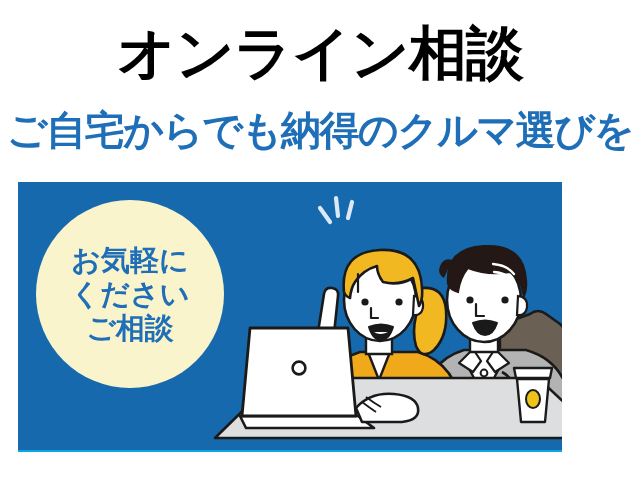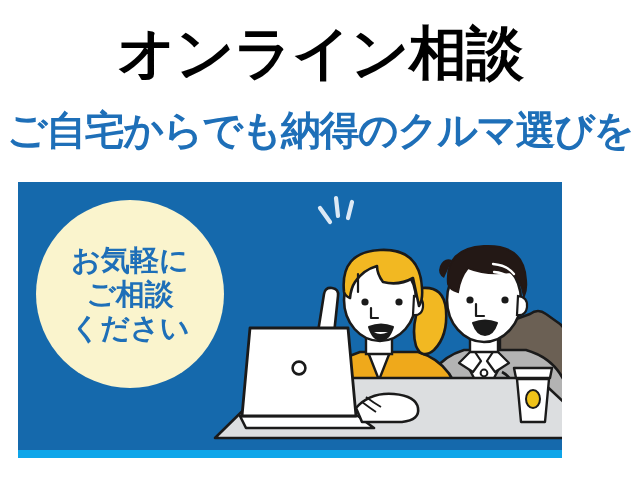--- a/index.html
+++ b/index.html
@@ -31,21 +31,21 @@
     font-weight:600;
     letter-spacing:-1.5px;
     color:#1E6FB8;
     white-space:nowrap;
   }
   
   .panel{
     position:absolute;left:18px;top:182px;
     width:544px;height:268px;
     background:#1569AC;
-    border-bottom:8px solid #0ea5e9;
+    border-bottom:2px solid #0ea5e9;
     overflow:hidden;
   }
   
   .badge{
     position:absolute;left:18px;top:18px;
     width:188px;height:188px;border-radius:50%;
     background:#FAF4CD;
     display:flex;flex-direction:column;
     align-items:center;justify-content:center;
   }
@@ -190,18 +190,18 @@
           <path d="M499 197 L531 197 L527 240 L503 240 Z" fill="#FFFFFF" stroke="#1A1A1A" stroke-width="2.4" stroke-linejoin="round"></path>
 
           <ellipse cx="515" cy="217" rx="7" ry="9" fill="#EFC219" stroke="#1A1A1A" stroke-width="2"></ellipse>
         </g>
 
       </svg>
     </div>
 
     <div class="badge">
       <div class="badge-line">お気軽に</div>
+      <div class="badge-line">ください</div>
       <div class="badge-line">ご相談</div>
-      <div class="badge-line">ください</div>
     </div>
 
   </div>
 </div>
 
 </body></html>

